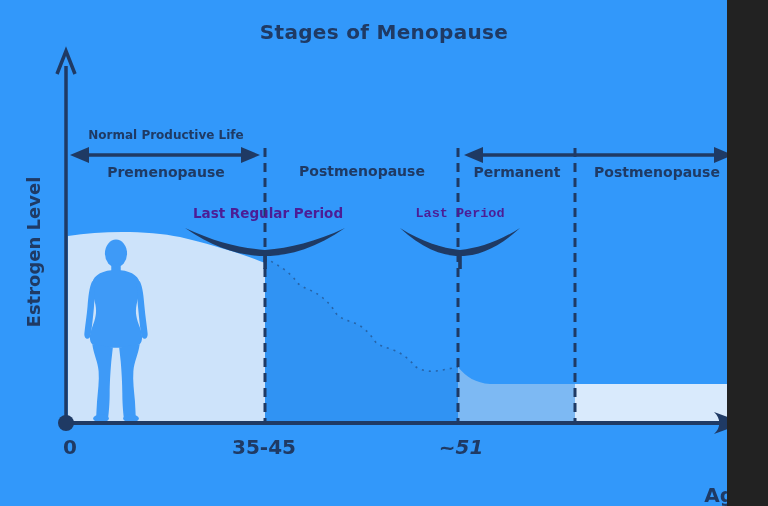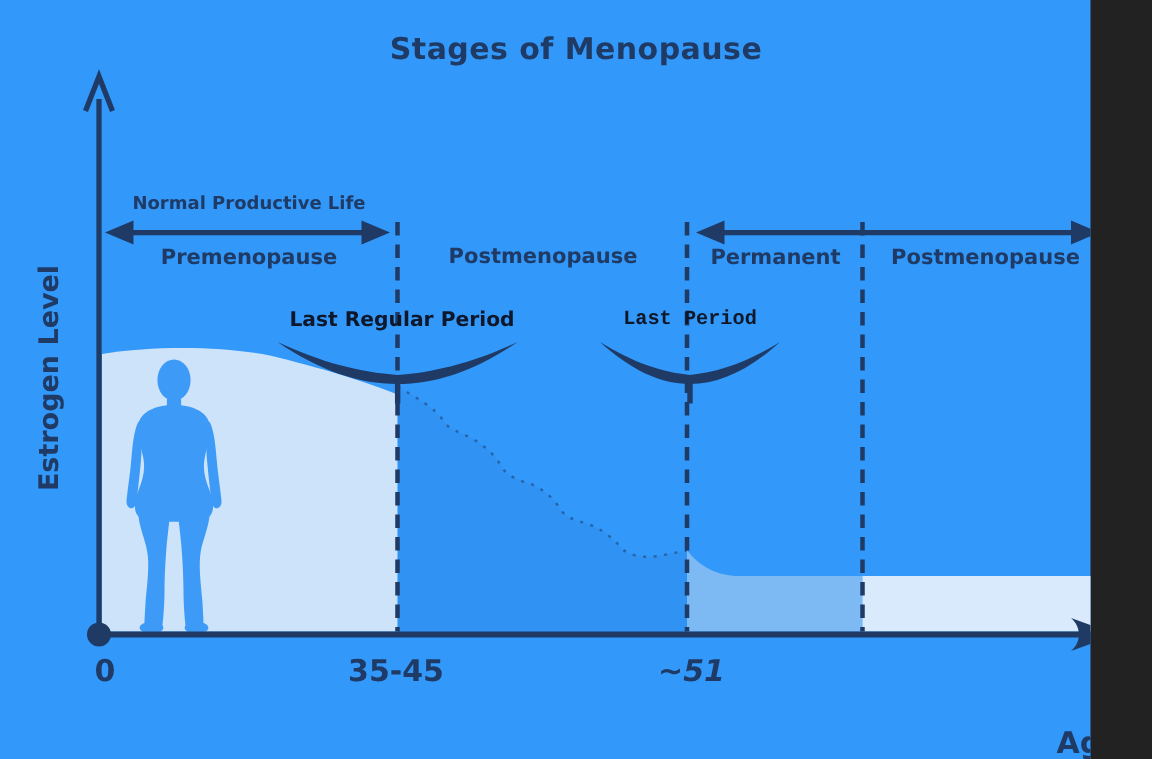--- a/index.html
+++ b/index.html
@@ -5,21 +5,21 @@
   html,body{margin:0;padding:0;background:#222;}
   .canvas{
     position:relative;width:727px;height:506px;overflow:hidden;
     background:#3298fa;
     font-family:"DejaVu Sans","Liberation Sans",sans-serif;
   }
   .lbl{
     position:absolute;transform:translateX(-50%);
     font-weight:700;color:#1f3a64;white-space:nowrap;line-height:1;
   }
-  .lbl.white{color:#0f172a;}
+  .lbl.white{color:#4c1d95;}
   .title{font-size:20px;letter-spacing:.3px;}
   .range-lbl{font-size:12px;}
   .stage-lbl{font-size:14px;}
   .callout-lbl{font-size:13.5px;font-weight:600;}
   .tick{font-size:20px;}
   .yaxis-lbl{
     position:absolute;left:33px;top:252px;
     transform:translate(-50%,-50%) rotate(-90deg);
     font-weight:700;font-size:18px;color:#1f3a64;white-space:nowrap;
   }

